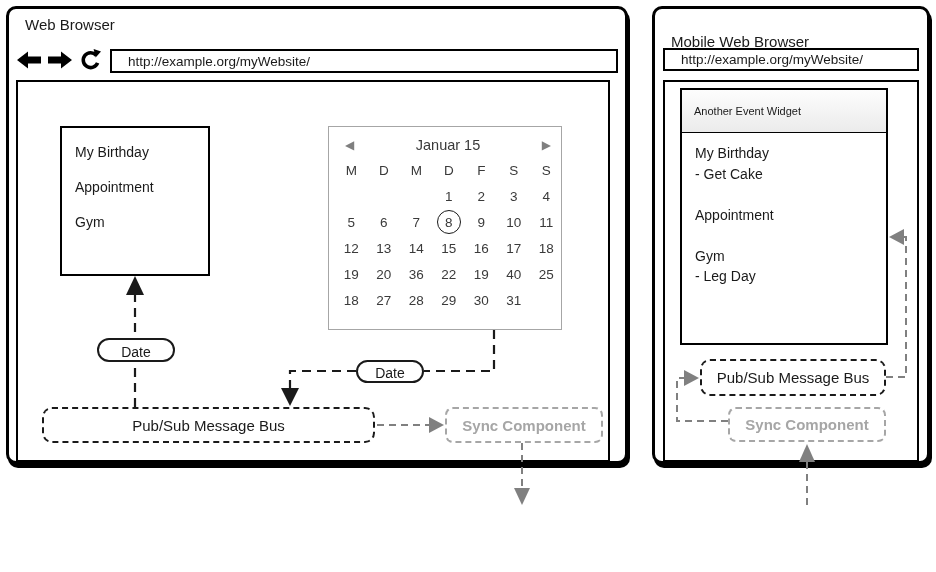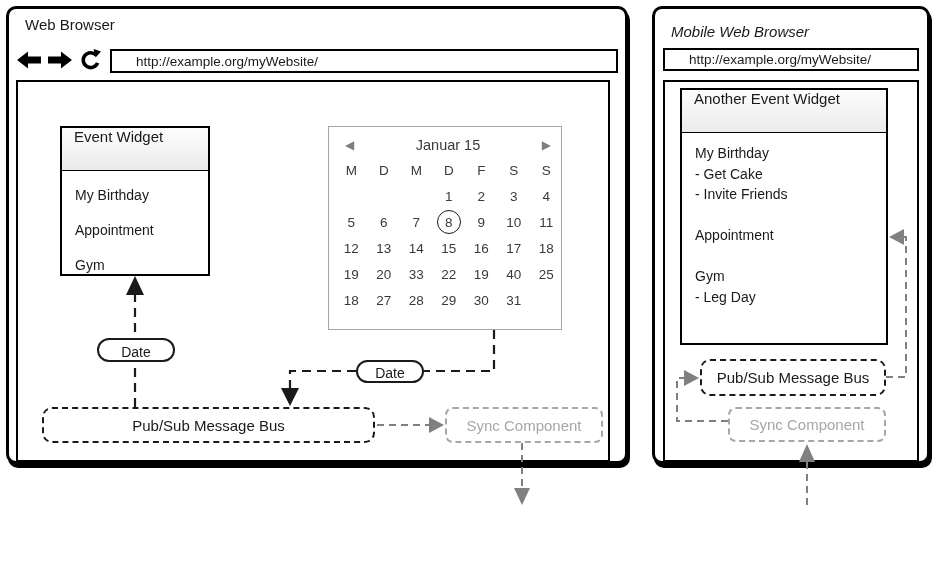--- a/index.html
+++ b/index.html
@@ -12,29 +12,29 @@
   .window {
     position: absolute; background: #fff;
     border: 3px solid #000; border-radius: 10px;
     box-shadow: 2px 4px 0 #000;
   }
   .win-title { position: absolute; font-size: 15px; }
   .navbar { position: absolute; display: flex; align-items: center; gap: 7px; }
   .nav-ico { display: inline-flex; align-items: center; }
   .urlbar {
     position: absolute; border: 2px solid #000; background: #fff;
-    display: flex; align-items: center; padding: 0 24px; font-size: 13.5px;
+    display: flex; align-items: center; padding: 0 16px; font-size: 13.5px;
   }
   .viewport { position: absolute; border: 2px solid #000; background: #fff; }
 
   .widget { position: absolute; border: 2px solid #000; background: #fff; z-index: 4; }
   .widget-header {
     height: 43px; border-bottom: 1.5px solid #000;
     background: linear-gradient(#fdfdfd, #ebebeb);
-    display: flex; padding: 0 12px; font-size: 15px;
+    display: flex; align-items: center; padding: 0 12px; font-size: 11px;
   }
   .widget-body { padding: 6px 0 0 13px; }
   .ew-item { height: 35px; display: flex; align-items: center; font-size: 14px; }
   .mw-line { height: 20.5px; display: flex; align-items: center; font-size: 14px; white-space: pre; }
 
   .calendar {
     position: absolute; border: 1.5px solid #a6a6a6; background: #fff;
     padding: 5px 0 0 6px; z-index: 4;
   }
   .cal-header {
@@ -58,21 +58,21 @@
     position: absolute; border: 2px solid #1a1a1a; border-radius: 12px; background: #fff;
     display: flex; align-items: flex-end; justify-content: center; font-size: 14px; z-index: 5;
   }
   .busbox {
     position: absolute; border: 2px dashed #1a1a1a; border-radius: 10px; background: #fff;
     display: flex; align-items: center; justify-content: center; font-size: 15px; z-index: 4;
   }
   .syncbox {
     position: absolute; border: 2px dashed #a6a6a6; border-radius: 8px; background: #fff;
     display: flex; align-items: center; justify-content: center;
-    font-size: 15px; color: #a6a6a6; z-index: 4;
+    font-size: 15px; color: #a6a6a6; z-index: 4; font-weight: bold;
   }
   .servicebox {
     position: absolute; border: 1.5px solid #8c8c8c; border-radius: 10px; background: #fff;
     display: flex; align-items: center; justify-content: center; font-size: 16px; z-index: 4;
   }
   .connectors { position: absolute; left: 0; top: 0; z-index: 3; pointer-events: none; }
 </style>
 </head>
 <body>
 
@@ -101,23 +101,20 @@
     </div>
 
     <div class="urlbar" style="left:101px; top:40px; width:508px; height:24px;">
       <span>http://example.org/myWebsite/</span>
     </div>
 
     <div class="viewport" style="left:7px; top:71px; width:594px; height:382px;"></div>
   </div>
 
   <div class="widget" style="left:60px; top:126px; width:150px; height:150px;">
-    <div class="widget-header">
-      <span>Event Widget</span>
-    </div>
     <div class="widget-body">
         <div class="ew-item">My Birthday</div>
         <div class="ew-item">Appointment</div>
         <div class="ew-item">Gym</div>
       </div>
   </div>
 
   <div class="calendar" style="left:328px; top:126px; width:234px; height:204px;">
     <div class="cal-header">
       <span class="cal-nav">◀</span>
@@ -150,21 +147,21 @@
         <div class="cal-cell">11</div>
         <div class="cal-cell">12</div>
         <div class="cal-cell">13</div>
         <div class="cal-cell">14</div>
         <div class="cal-cell">15</div>
         <div class="cal-cell">16</div>
         <div class="cal-cell">17</div>
         <div class="cal-cell">18</div>
         <div class="cal-cell">19</div>
         <div class="cal-cell">20</div>
-        <div class="cal-cell">33</div>
+        <div class="cal-cell">36</div>
         <div class="cal-cell">22</div>
         <div class="cal-cell">19</div>
         <div class="cal-cell">40</div>
         <div class="cal-cell">25</div>
         <div class="cal-cell">18</div>
         <div class="cal-cell">27</div>
         <div class="cal-cell">28</div>
         <div class="cal-cell">29</div>
         <div class="cal-cell">30</div>
         <div class="cal-cell">31</div>
@@ -180,35 +177,34 @@
   </div>
 
   <div class="busbox" style="left:42px; top:407px; width:333px; height:36px;">
     <span>Pub/Sub Message Bus</span>
   </div>
   <div class="syncbox" style="left:445px; top:407px; width:158px; height:36px;">
     <span>Sync Component</span>
   </div>
 
   <div class="window" style="left:652px; top:6px; width:278px; height:458px;">
-    <div class="win-title" style="left:16px; top:14px;font-style:italic;">Mobile Web Browser</div>
+    <div class="win-title" style="left:16px; top:24px;">Mobile Web Browser</div>
     <div class="urlbar" style="left:8px; top:39px; width:256px; height:23px;">
       <span>http://example.org/myWebsite/</span>
     </div>
     <div class="viewport" style="left:8px; top:71px; width:256px; height:382px;"></div>
   </div>
 
   <div class="widget" style="left:680px; top:88px; width:208px; height:257px;">
     <div class="widget-header">
       <span>Another Event Widget</span>
     </div>
     <div class="widget-body" style="padding-top:10px;">
         <div class="mw-line">My Birthday</div>
         <div class="mw-line">- Get Cake</div>
-        <div class="mw-line">- Invite Friends</div>
         <div class="mw-line"></div>
         <div class="mw-line">Appointment</div>
         <div class="mw-line"></div>
         <div class="mw-line">Gym</div>
         <div class="mw-line">- Leg Day</div>
       </div>
   </div>
 
   <div class="busbox" style="left:700px; top:359px; width:186px; height:37px;">
     <span>Pub/Sub Message Bus</span>

